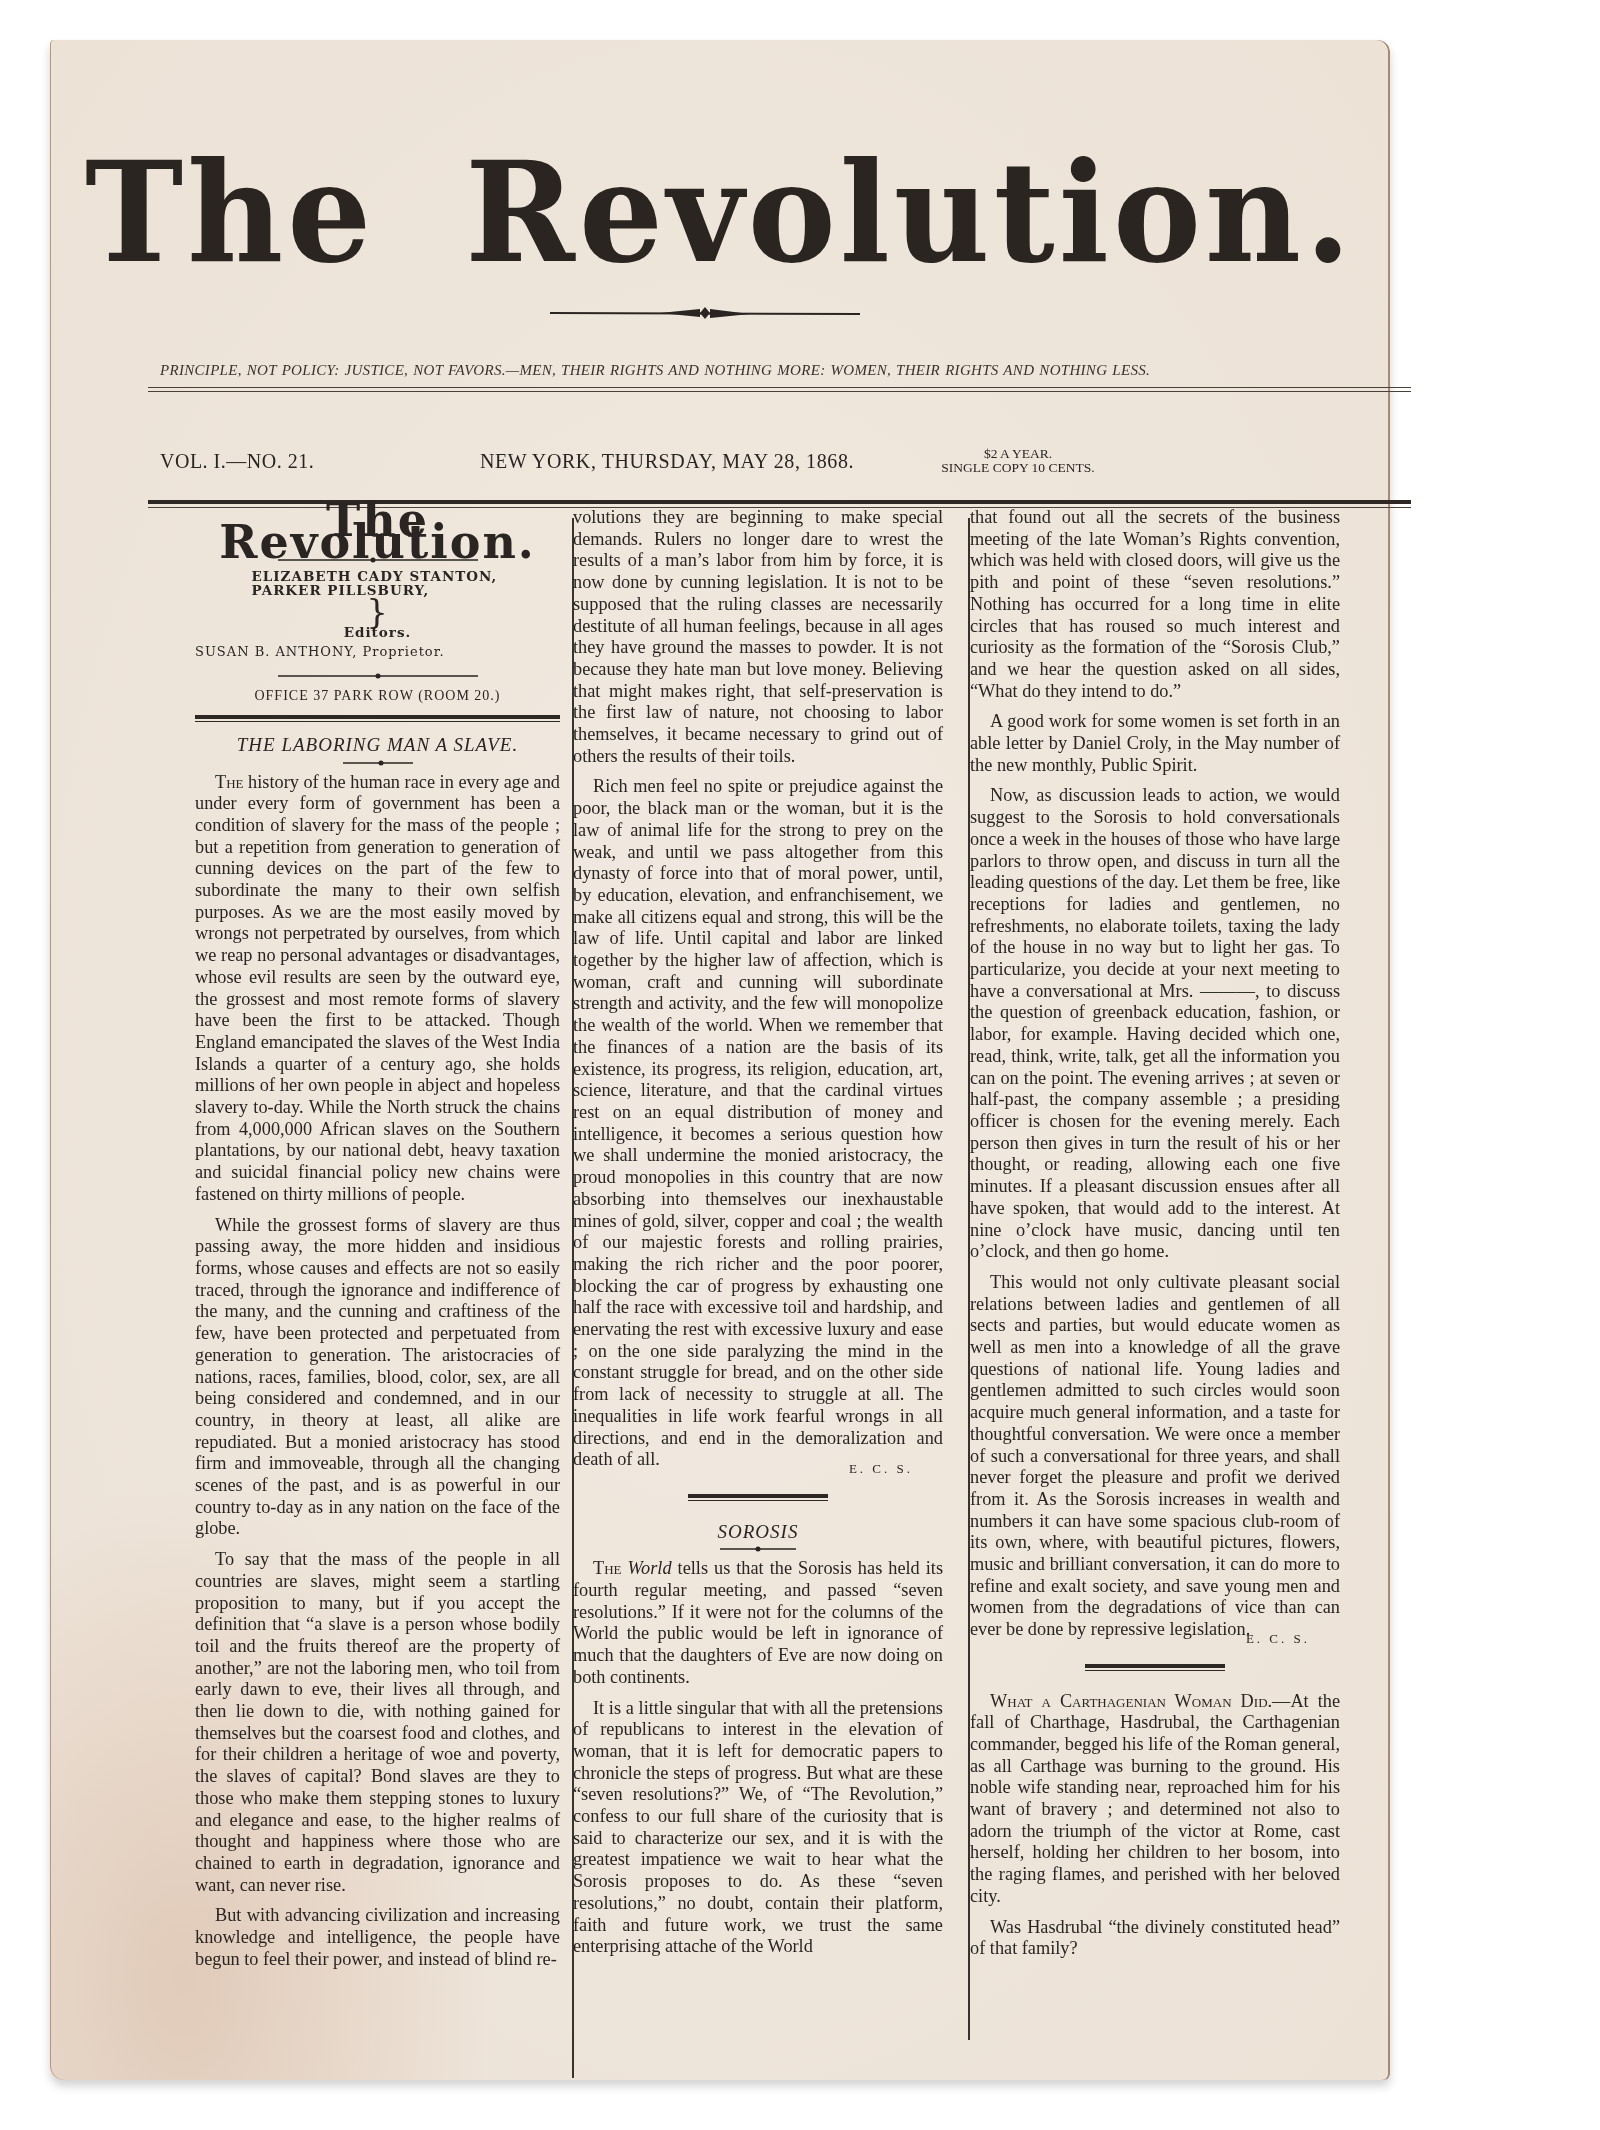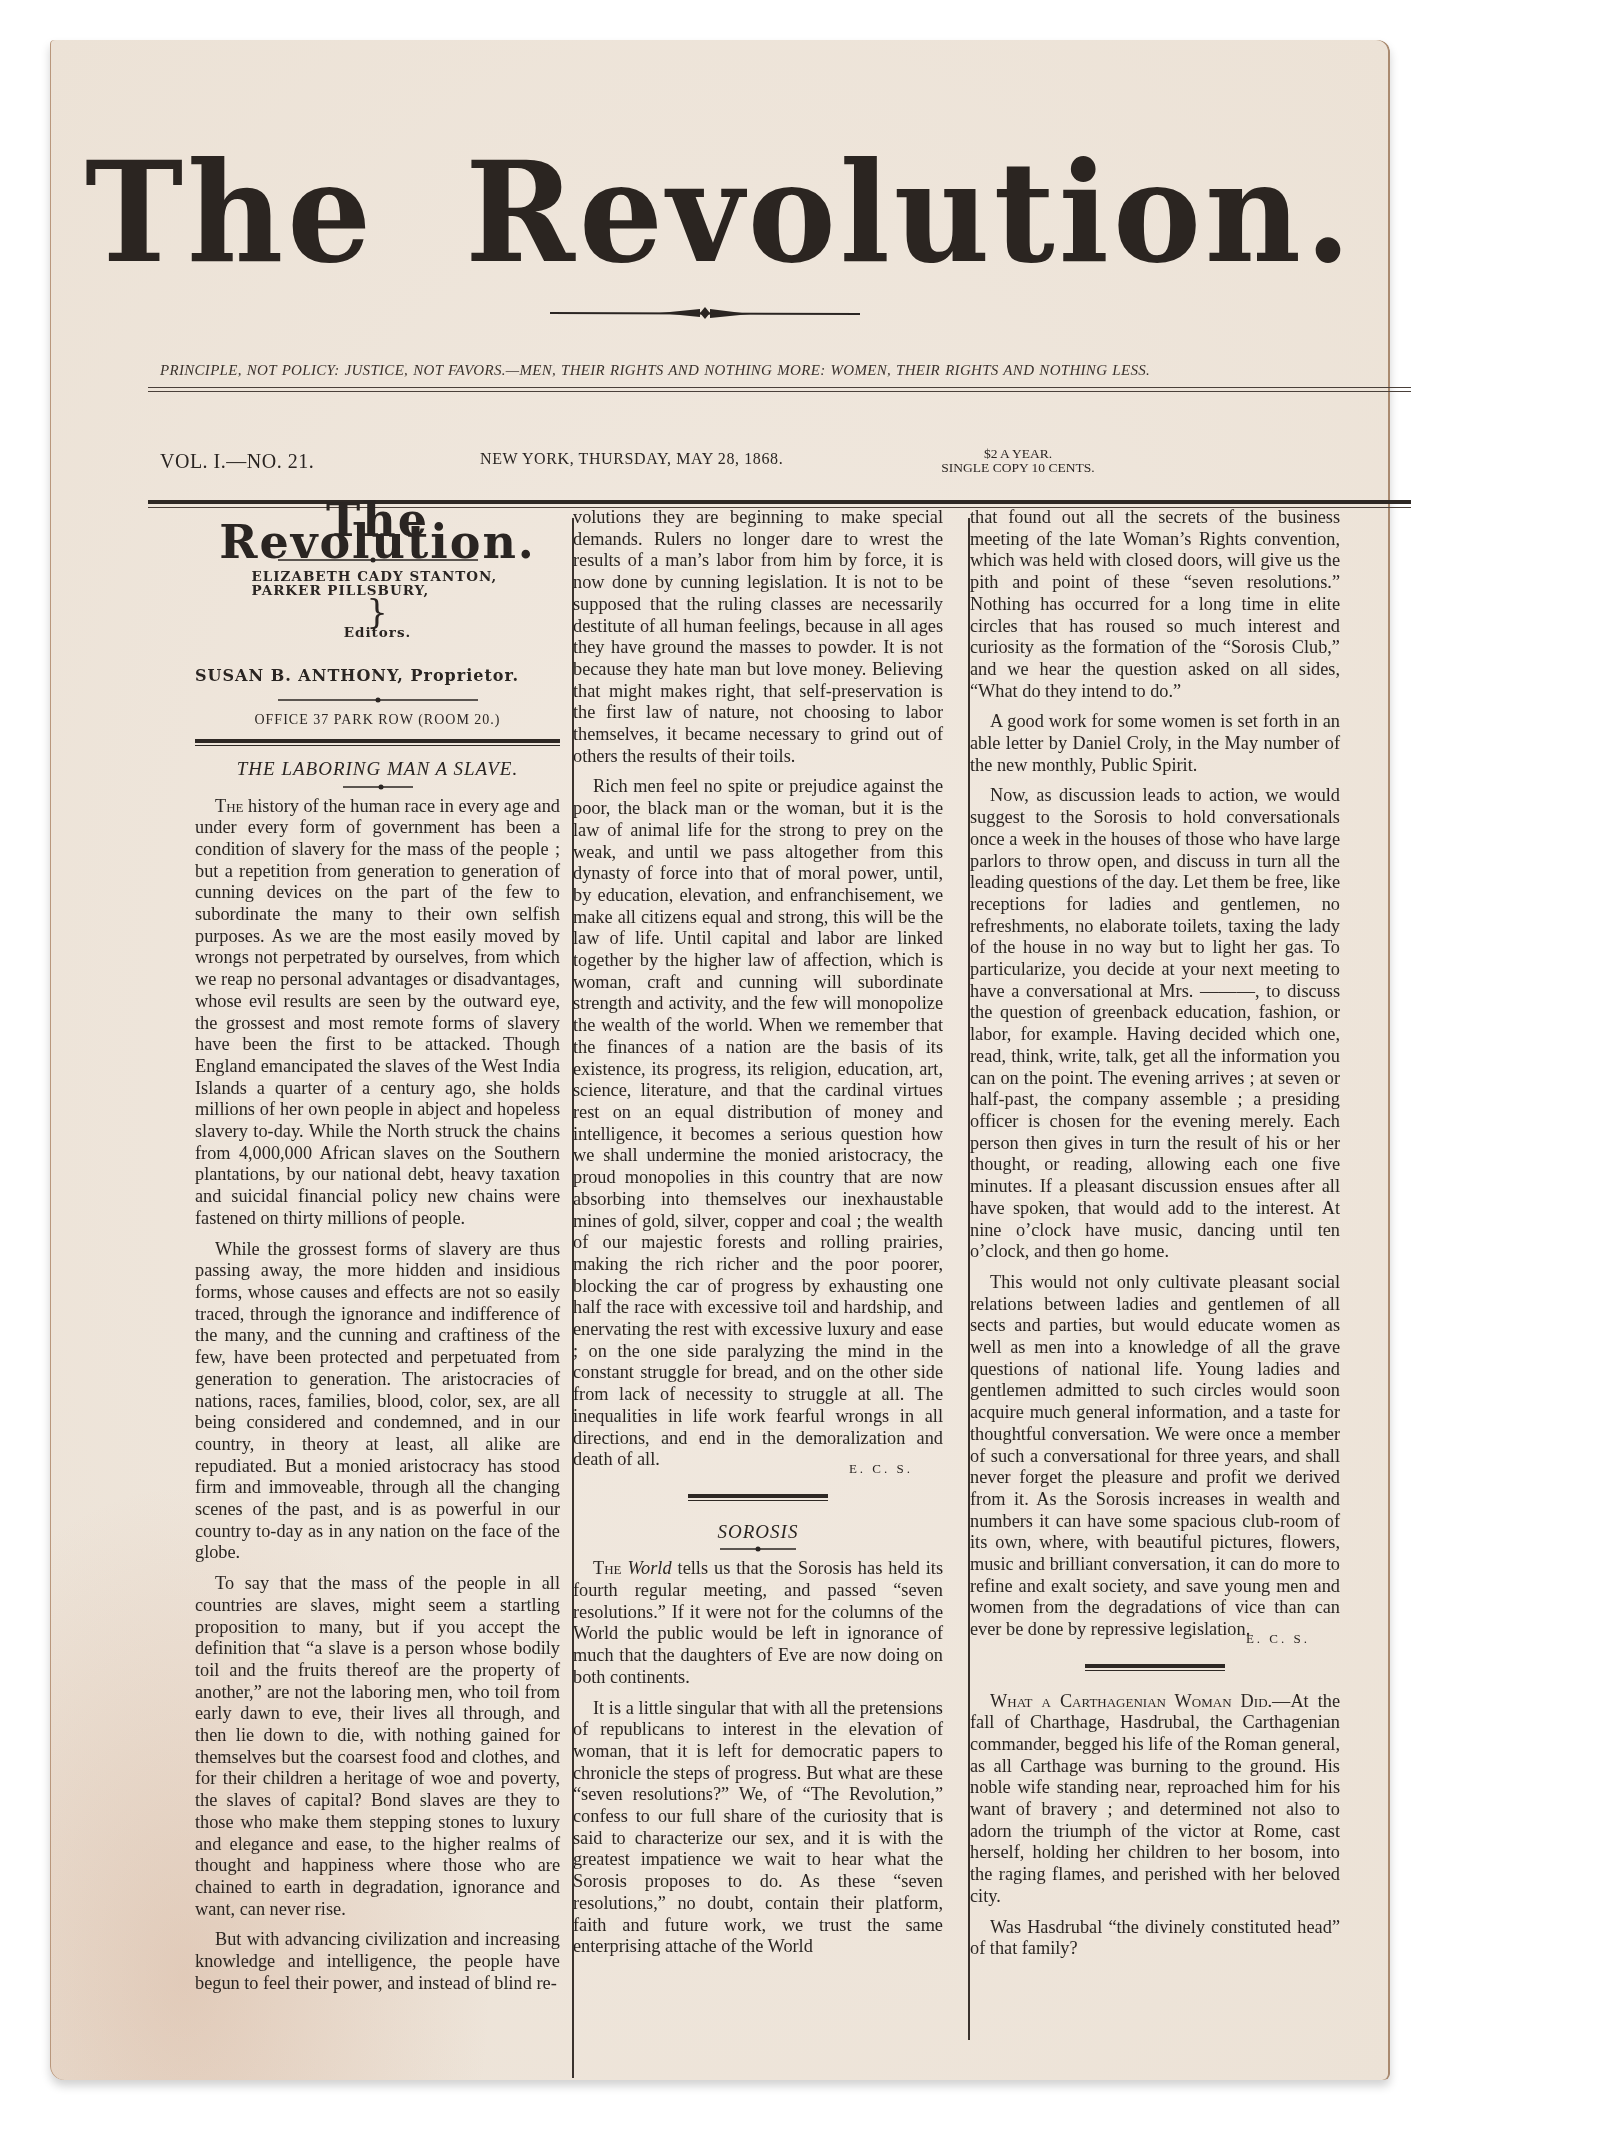--- a/index.html
+++ b/index.html
@@ -27,41 +27,41 @@
       font-family: "Liberation Serif", serif; font-style: italic; font-size: 15px;
       letter-spacing: 0.3px; word-spacing: 1px; color: #3a322d; margin-top: 24px;
     }
     .rule-thin { position: absolute; left: 98px; width: 1263px; height: 1px; background: #4a403a; }
     .rule-thick { position: absolute; left: 98px; width: 1263px; height: 4px; background: #2e2824; }
     .dateline {
       position: absolute; top: 405px; left: 110px; right: 40px; height: 40px;
       font-family: "Liberation Serif", serif; color: #2a2522;
     }
     .vol { position: absolute; left: 0; top: 5px; font-size: 20px; letter-spacing: 0.5px; }
-    .date { position: absolute; left: 320px; top: 5px; font-size: 16px; letter-spacing: 0.6px; }
+    .date { position: absolute; left: 320px; top: 5px; font-size: 20px; letter-spacing: 0.6px; }
     .price { position: absolute; left: 758px; top: 2px; font-size: 13.5px; line-height: 14px; text-align: center; width: 200px; }
 
     .col { position: absolute; top: 463px; width: 370px; font-family: "Liberation Serif", serif;
       font-size: 18.3px; line-height: 21.7px; text-align: justify; hyphens: manual; }
     .col1 { left: 145px; top: 470px; }
     .col2 { left: 523px; }
     .col3 { left: 920px; }
     .sep { position: absolute; width: 2px; background: #3a322d; }
     .col p { margin: 4px 0 9px 0; text-indent: 20px; }
     .col p.noindent { text-indent: 0; }
     .sc { font-variant: small-caps; }
     .it { font-style: italic; }
     .sig { display: block; text-align: right; font-size: 13px; letter-spacing: 3px; margin-top: -22px; padding-right: 30px; margin-left: 18px; }
 
     .boxtitle { font-family: "DejaVu Serif", serif; font-weight: bold; font-size: 46px; letter-spacing: 2px; text-align: center; margin: 0 0 4px; }
     .mini-flourish { display: block; margin: 2px auto 6px; height: 6px; }
     .editors { font-family: "DejaVu Serif", serif; font-weight: bold; font-size: 13.5px; line-height: 14px; letter-spacing: 1px; display: flex; align-items: center; flex-direction: column; }
     .editors .names { width: 252px; }
     .editors .brace { font-size: 34px; font-weight: normal; margin: 0 4px; line-height: 28px; }
-    .proprietor { font-family: "DejaVu Serif", serif; font-weight: bold; font-size: 16px; letter-spacing: 1px; margin: 26px 0 10px; }
+    .proprietor { font-family: "DejaVu Serif", serif; font-weight: normal; font-size: 13px; letter-spacing: 1px; margin: 2px 0 10px; }
     .office { text-align: center; font-size: 14px; letter-spacing: 1px; margin: 6px 0 8px; }
     .double-rule { border-top: 4px solid #2e2824; border-bottom: 1px solid #2e2824; height: 2px; margin: 0 0 12px; }
     .art-title { text-align: center; font-style: italic; font-size: 19px; letter-spacing: 1px; margin: 0 0 4px; }
     .short-rule { display: block; margin: 14px auto 20px; width: 140px; border-top: 4px solid #2e2824; border-bottom: 1px solid #2e2824; height: 2px; }
   </style>
 </head>
 <body>
 
 <div class="paper">
 

